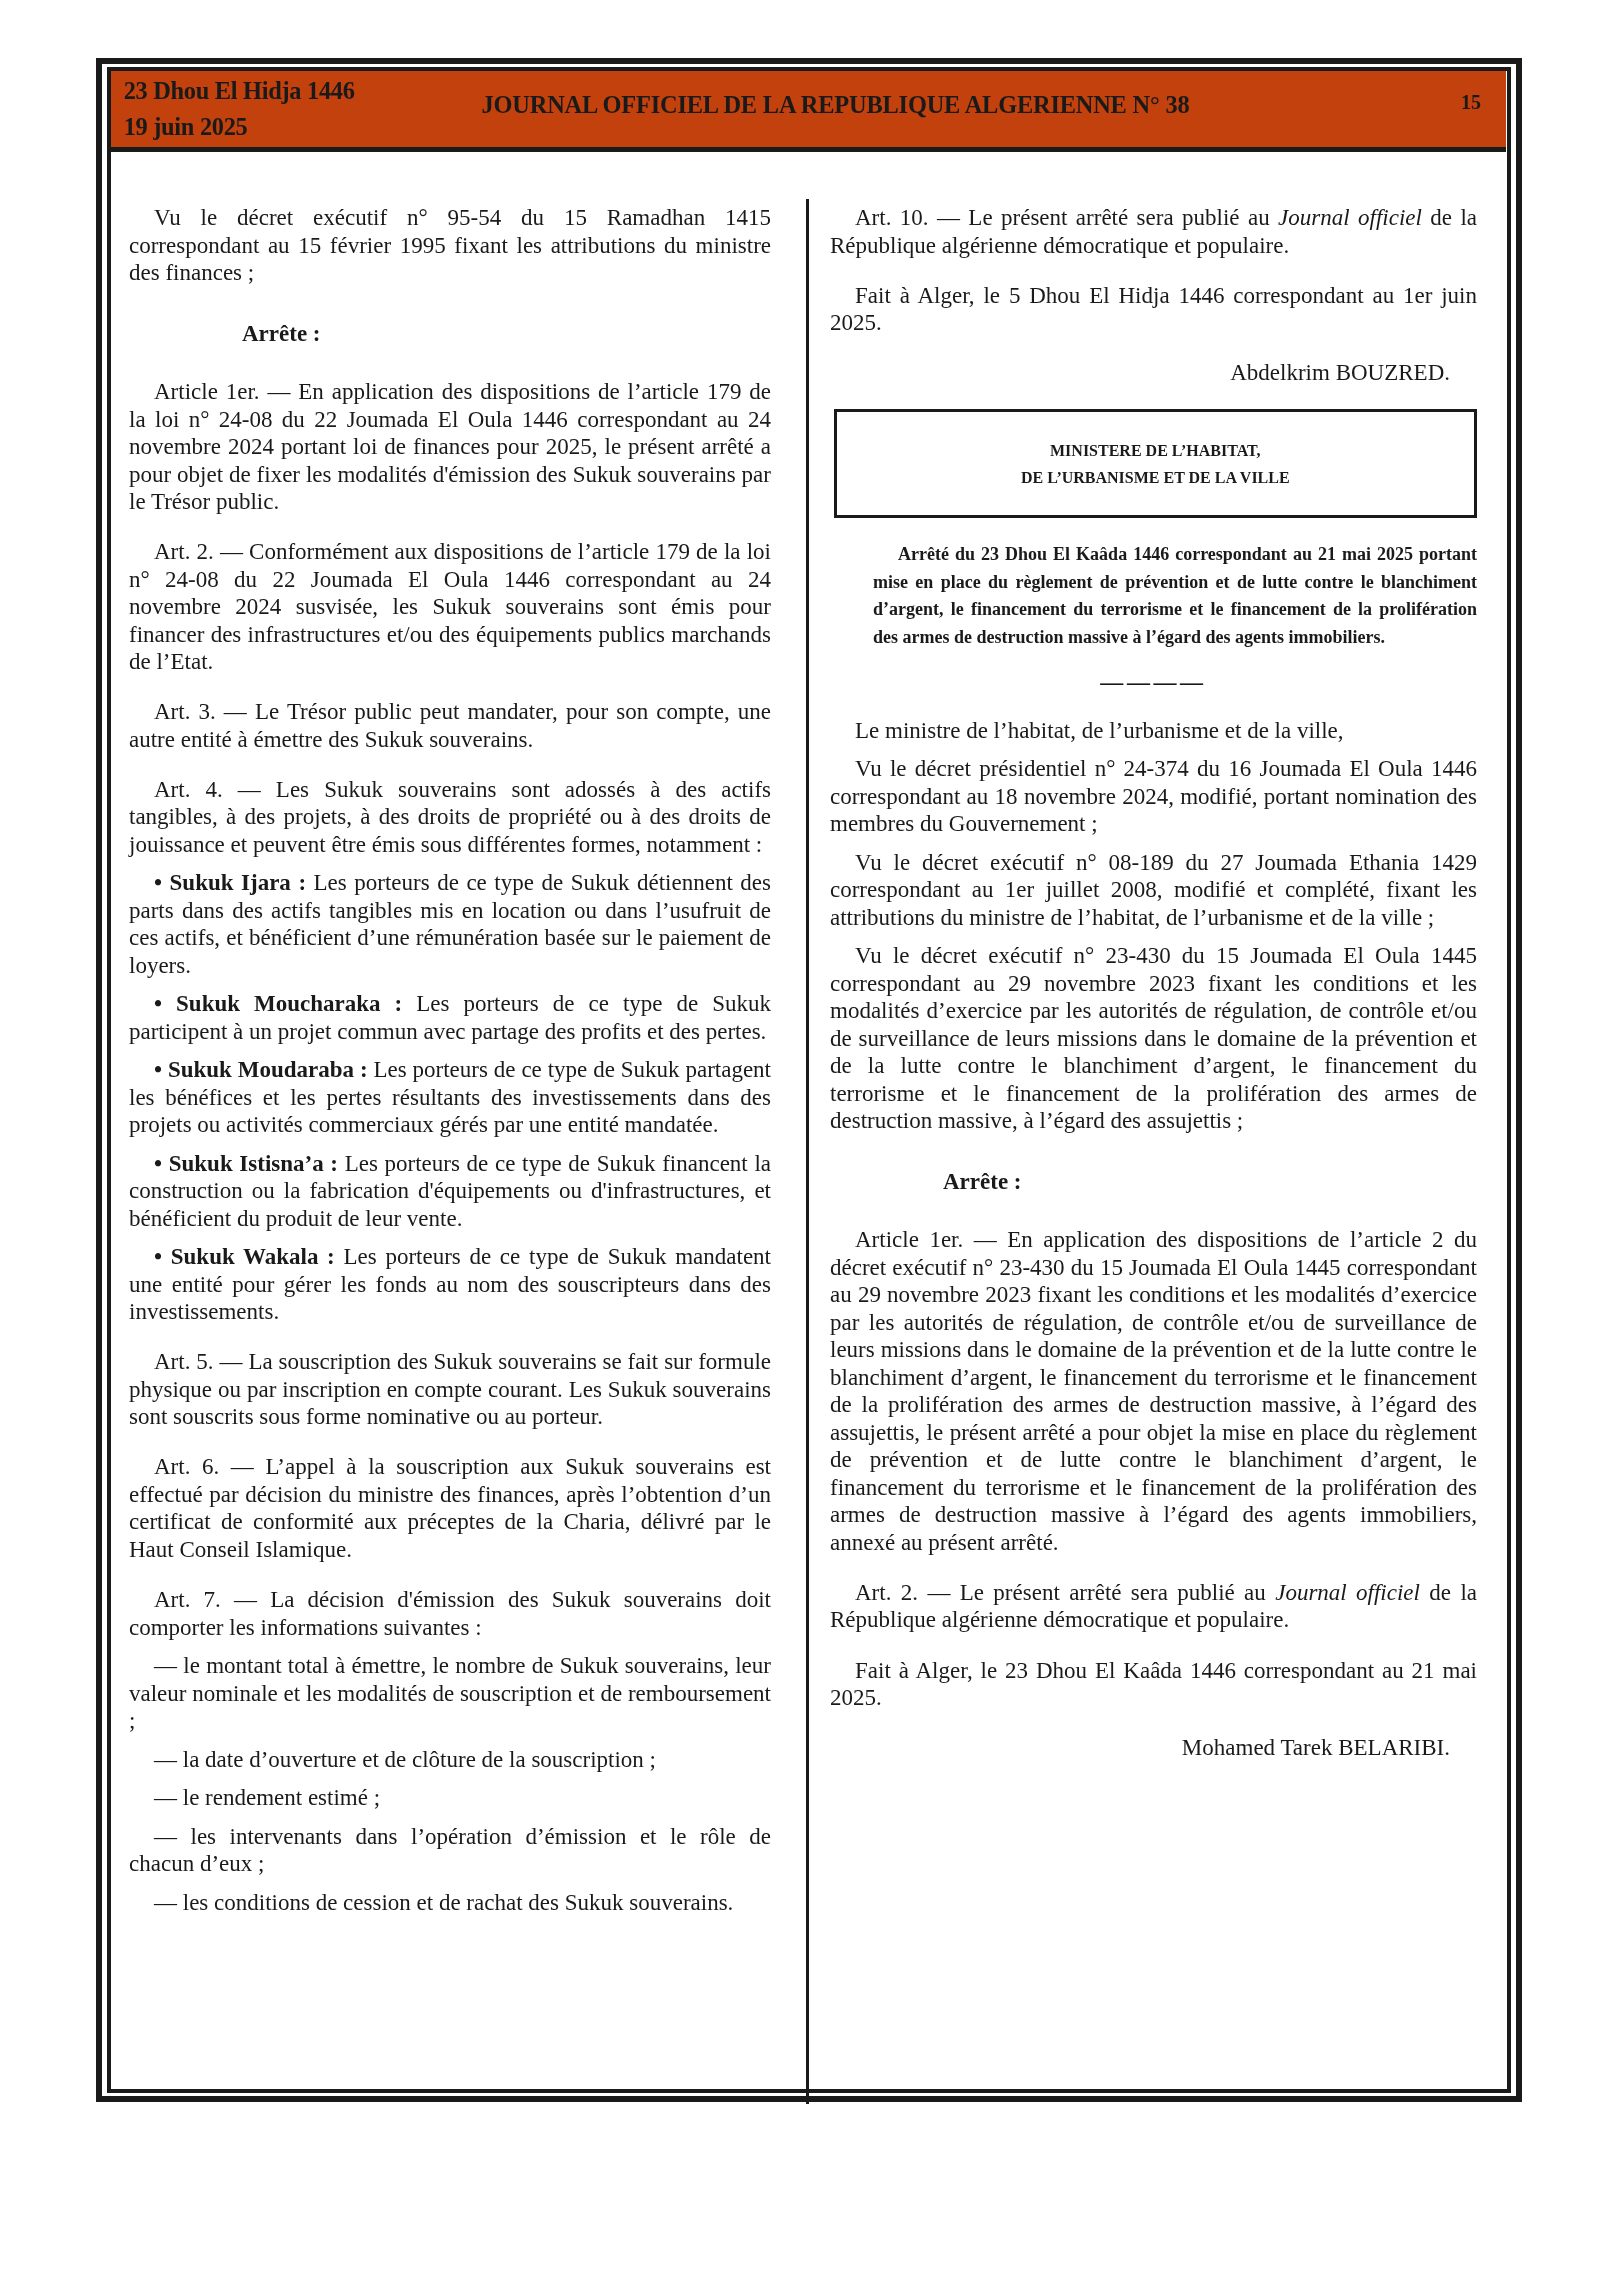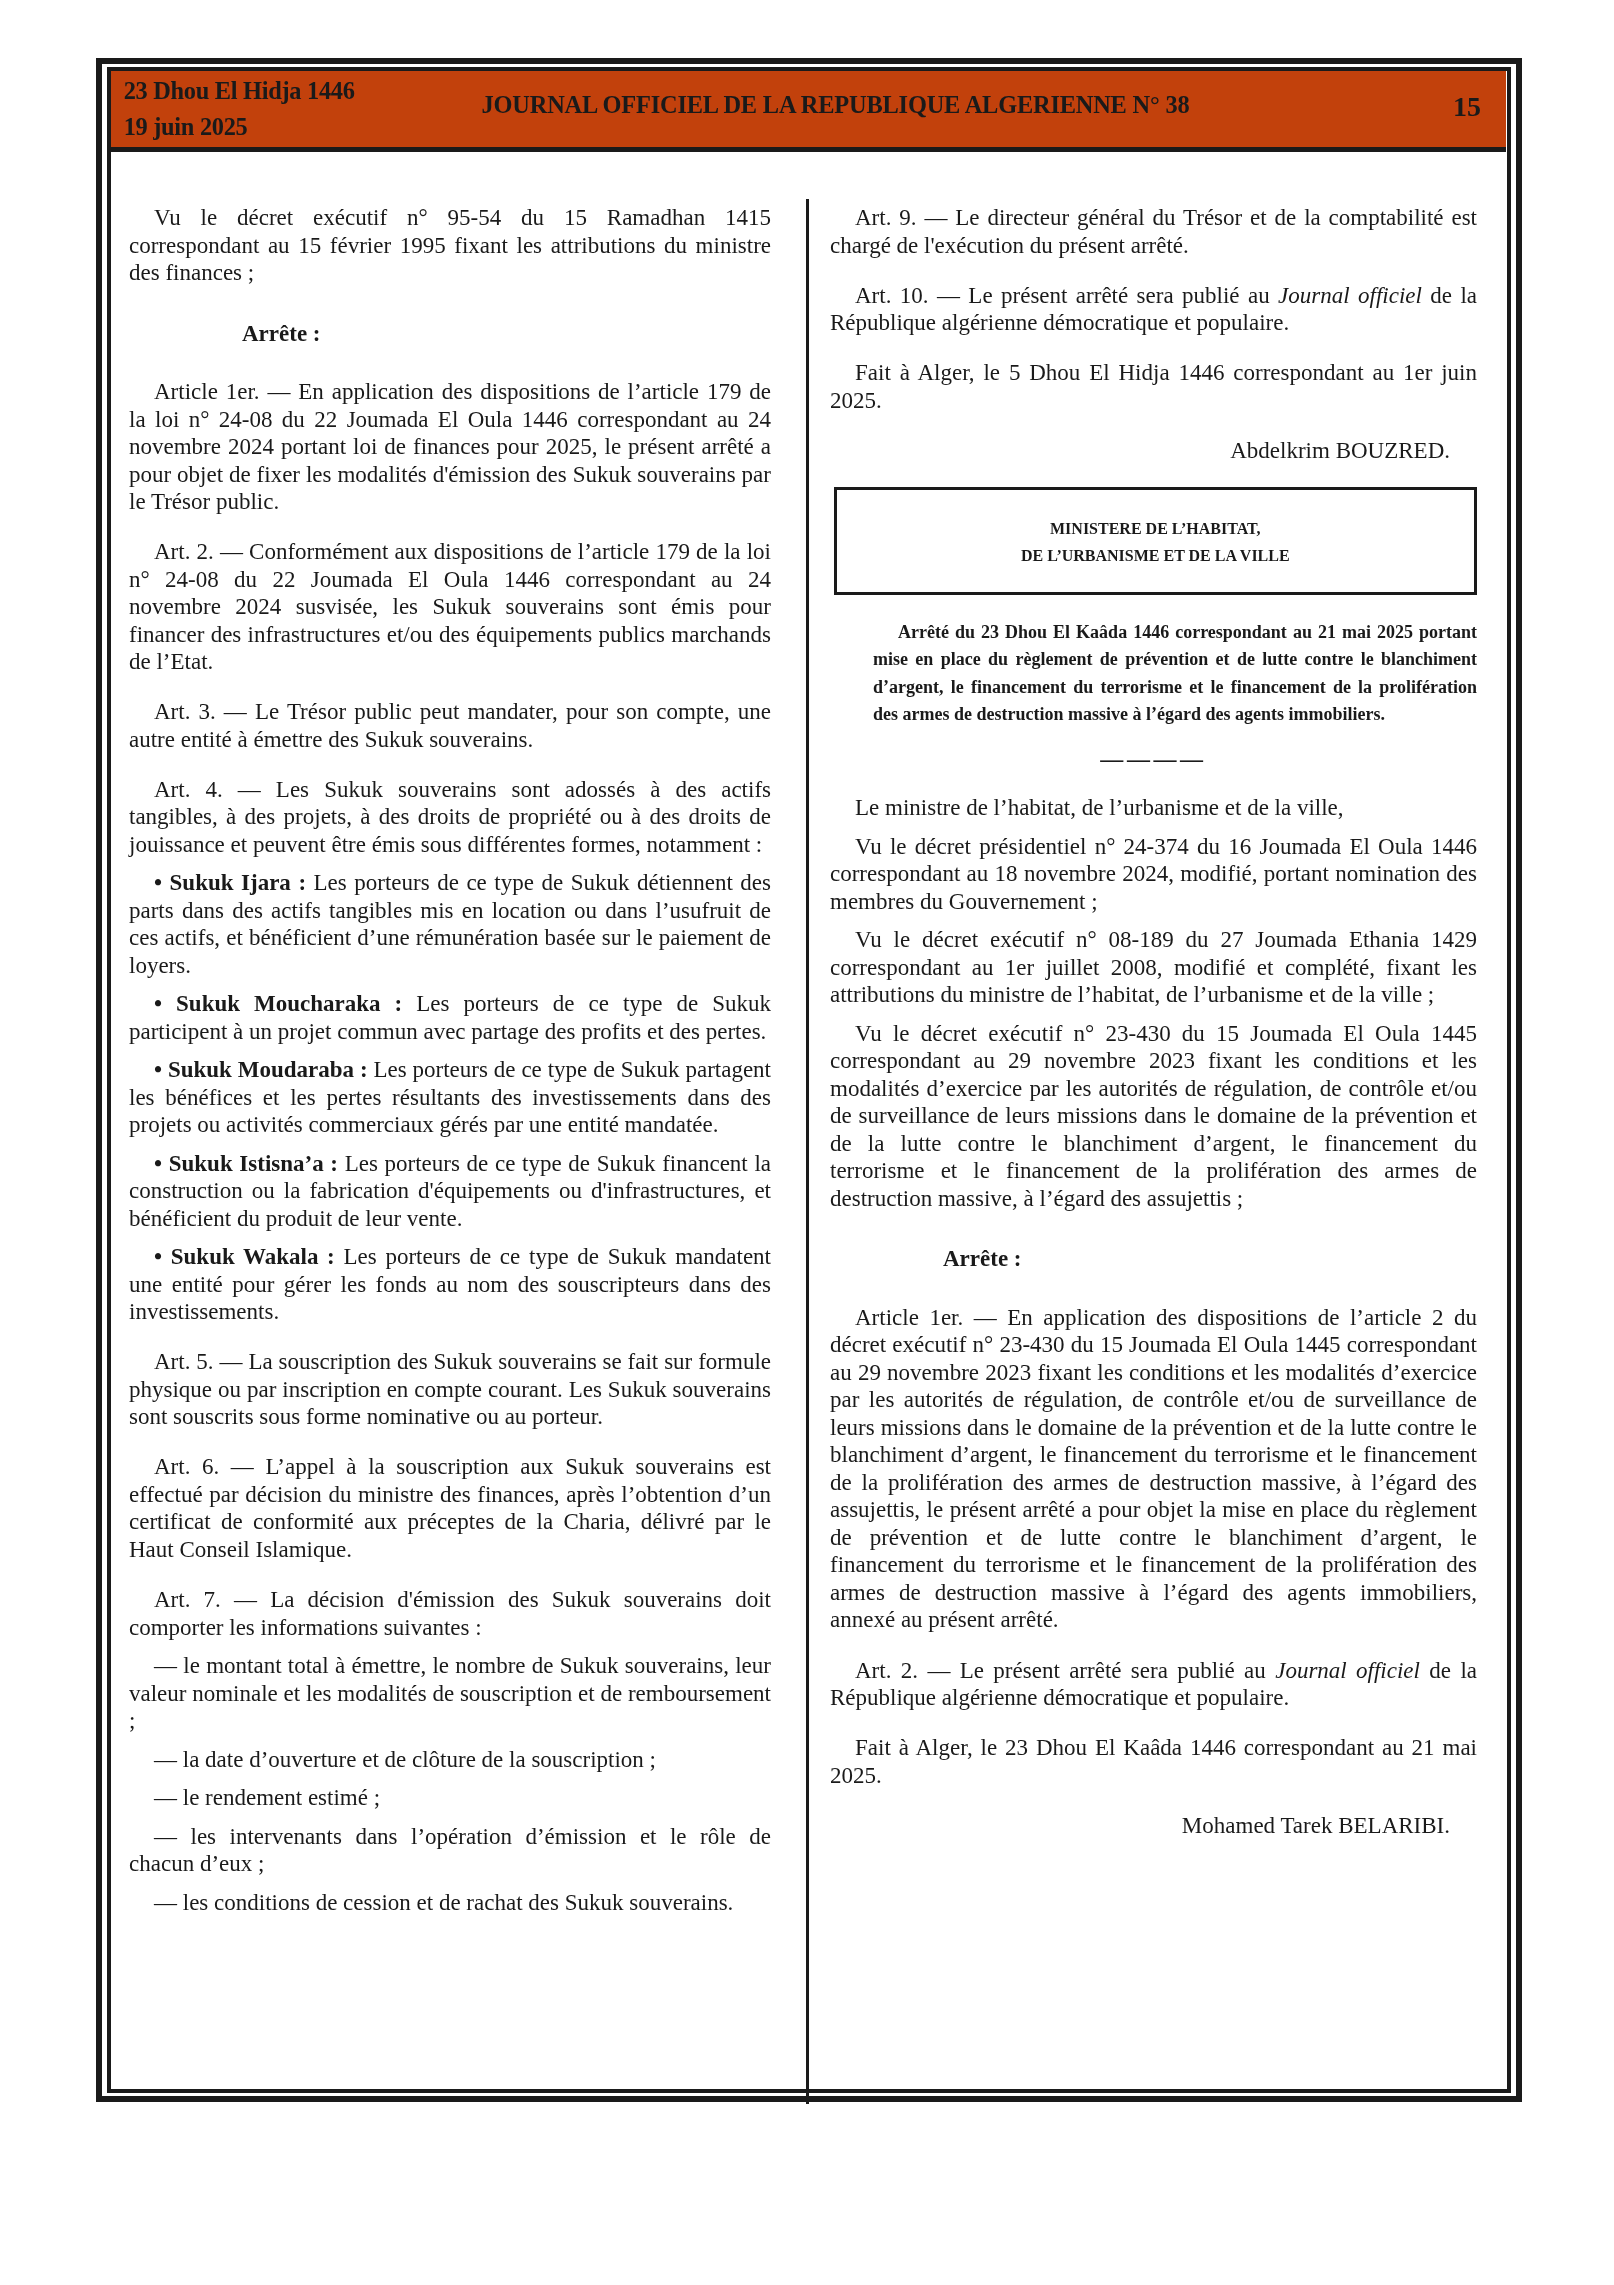--- a/index.html
+++ b/index.html
@@ -23,21 +23,21 @@
     .hdr-dates {
       position: absolute; left: 12.7px; top: 1.8px; font-weight: bold; font-size: 24.4px;
       line-height: 36px; letter-spacing: -0.3px;
     }
     .hdr-title {
       position: absolute; left: 0; right: 0; top: 20px; text-align: center;
       font-weight: bold; font-size: 24.4px; letter-spacing: -0.2px;
       padding-left: 54px;
     }
     .hdr-page {
-      position: absolute; right: 25px; top: 20px; font-weight: bold; font-size: 28px; text-align: center;
+      position: absolute; right: 25px; top: 20px; font-weight: bold; font-size: 20px; text-align: center;
     }
     .col-divider {
       position: absolute; left: 806px; top: 199px; width: 2.7px; height: 1905px;
       background: #1a1a1a;
     }
     .column {
       position: absolute; top: 204px; width: 642px;
       font-size: 23px; line-height: 27.5px; text-align: justify;
     }
     .col-left { left: 129px; }
@@ -93,21 +93,20 @@
   <p>Art. 6. — L’appel à la souscription aux Sukuk souverains est effectué par décision du ministre des finances, après l’obtention d’un certificat de conformité aux préceptes de la Charia, délivré par le Haut Conseil Islamique.</p>
   <p class="tight">Art. 7. — La décision d'émission des Sukuk souverains doit comporter les informations suivantes :</p>
   <p class="tight">— le montant total à émettre, le nombre de Sukuk souverains, leur valeur nominale et les modalités de souscription et de remboursement ;</p>
   <p class="tight">— la date d’ouverture et de clôture de la souscription ;</p>
   <p class="tight">— le rendement estimé ;</p>
   <p class="tight">— les intervenants dans l’opération d’émission et le rôle de chacun d’eux ;</p>
   <p class="tight">— les conditions de cession et de rachat des Sukuk souverains.</p>
 </div>
 
 <div class="column col-right">
-  <p>Art. 9. — Le directeur général du Trésor et de la comptabilité est chargé de l'exécution du présent arrêté.</p>
   <p><span>Art. 10. — Le présent arrêté sera publié au </span><span class="ital">Journal officiel</span><span> de la République algérienne démocratique et populaire.</span></p>
   <p>Fait à Alger, le 5 Dhou El Hidja 1446 correspondant au 1er juin 2025.</p>
   <p class="sig">Abdelkrim BOUZRED.</p>
 
   <div class="ministry-box">
     <div>MINISTERE DE L’HABITAT,</div>
     <div>DE L’URBANISME ET DE LA VILLE</div>
   </div>
 
   <p class="decree-title">Arrêté du 23 Dhou El Kaâda 1446 correspondant au 21 mai 2025 portant mise en place du règlement de prévention et de lutte contre le blanchiment d’argent, le financement du terrorisme et le financement de la prolifération des armes de destruction massive à l’égard des agents immobiliers.</p>

